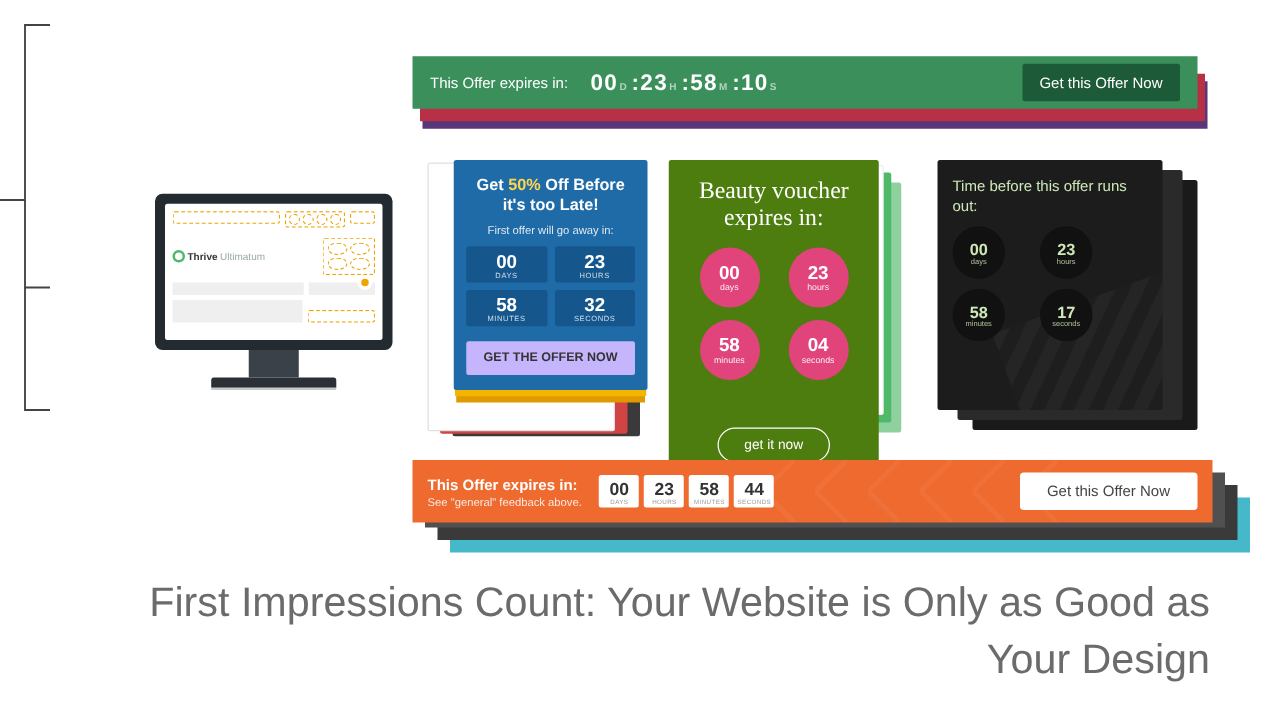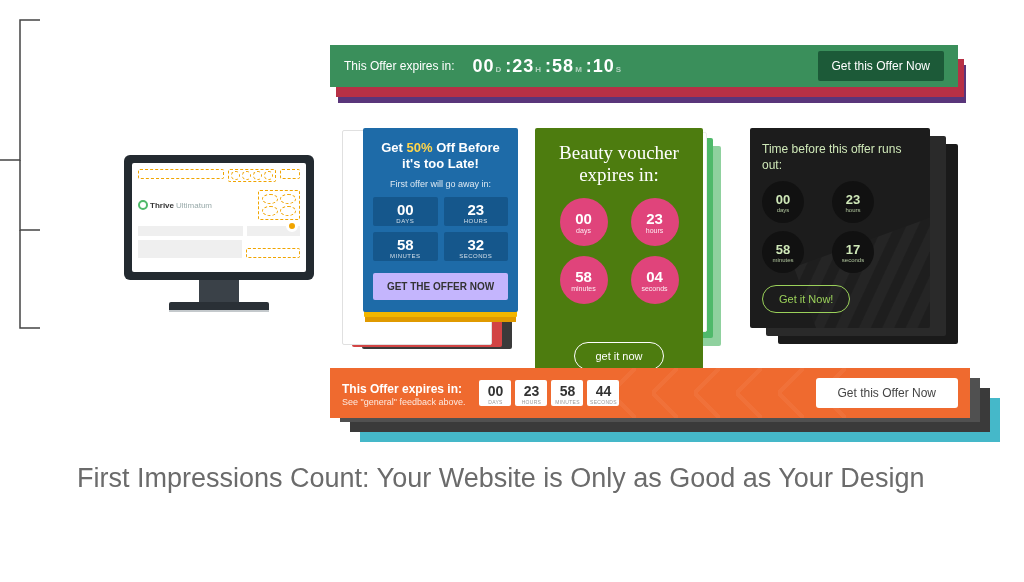--- a/index.html
+++ b/index.html
@@ -1,20 +1,20 @@
 <!DOCTYPE html>
 <html><head>
 <meta charset="utf-8">
 <style>
 * { margin: 0; padding: 0; box-sizing: border-box; font-family: -apple-system, BlinkMacSystemFont, "Segoe UI", Helvetica, Arial, sans-serif; }
 body { background: #fff; height: 582px; width: 1024px; overflow: hidden; }
 .stage { position: relative; width: 1024px; height: 582px; }
 
 
-.heading { position: absolute; left: 0; right: 0; top: 460px; text-align: left; color: #6b6b6b; font-weight: 300; font-size: 27px; line-height: 1.35; padding: 0 77px; }
+.heading { position: absolute; left: 0; right: 0; top: 460px; text-align: right; color: #6b6b6b; font-weight: 300; font-size: 33px; line-height: 1.35; padding: 0 56px; }
 
 
 .monitor-wrap { position: absolute; left: 112px; top: 155px; margin-left: 12px; }
 .monitor { width: 190px; height: 125px; background: #232a30; border-radius: 6px; padding: 8px; }
 .screen { width: 100%; height: 100%; background: #fff; border-radius: 2px; position: relative; padding: 6px; }
 .screen .blk { height:10px; background:#efefef; }
 .screen .dashed { border:1px dashed #f0a400; border-radius:2px; background:#fff; }
 .screen .logo-row { display:flex; align-items:center; gap:4px; margin-top:6px; }
 .screen .logo-ic { width:10px; height:10px; border:2px solid #4fb96a; border-radius:50%; position:relative; }
 .screen .logo-t { font-size:8px; font-weight:600; color:#333; }
@@ -253,21 +253,20 @@
             </div>
           <div class="cell">
               <div class="n">58</div>
               <div class="l">minutes</div>
             </div>
           <div class="cell">
               <div class="n">17</div>
               <div class="l">seconds</div>
             </div>
         </div>
-        <div class="btn">Get it Now!</div>
       </div>
     </div>
 
   </div>
 
   <div class="bottombar-wrap">
     <div class="bottombar-shadow2"></div>
     <div class="bottombar-shadow"></div>
     <div class="bottombar-under">
       <span>DAYS</span>

